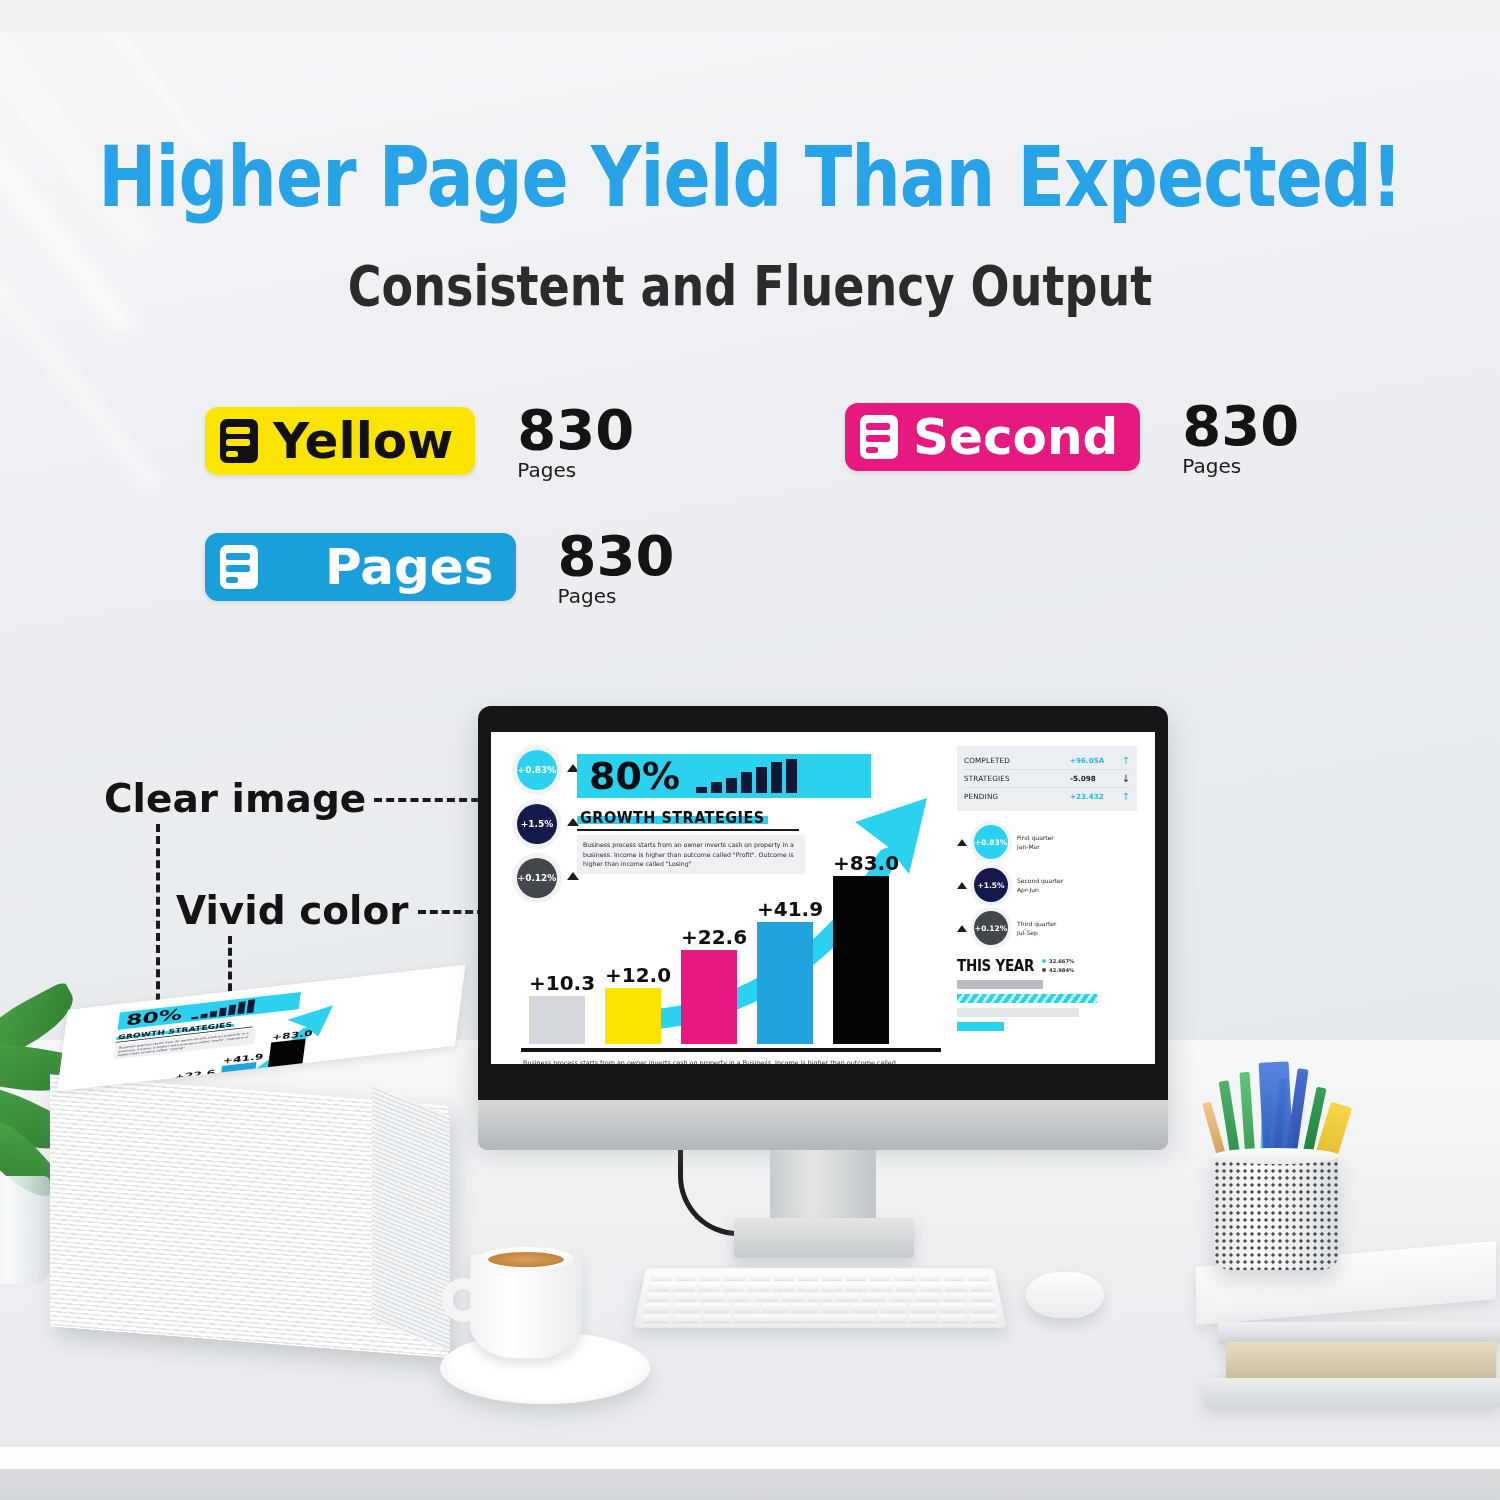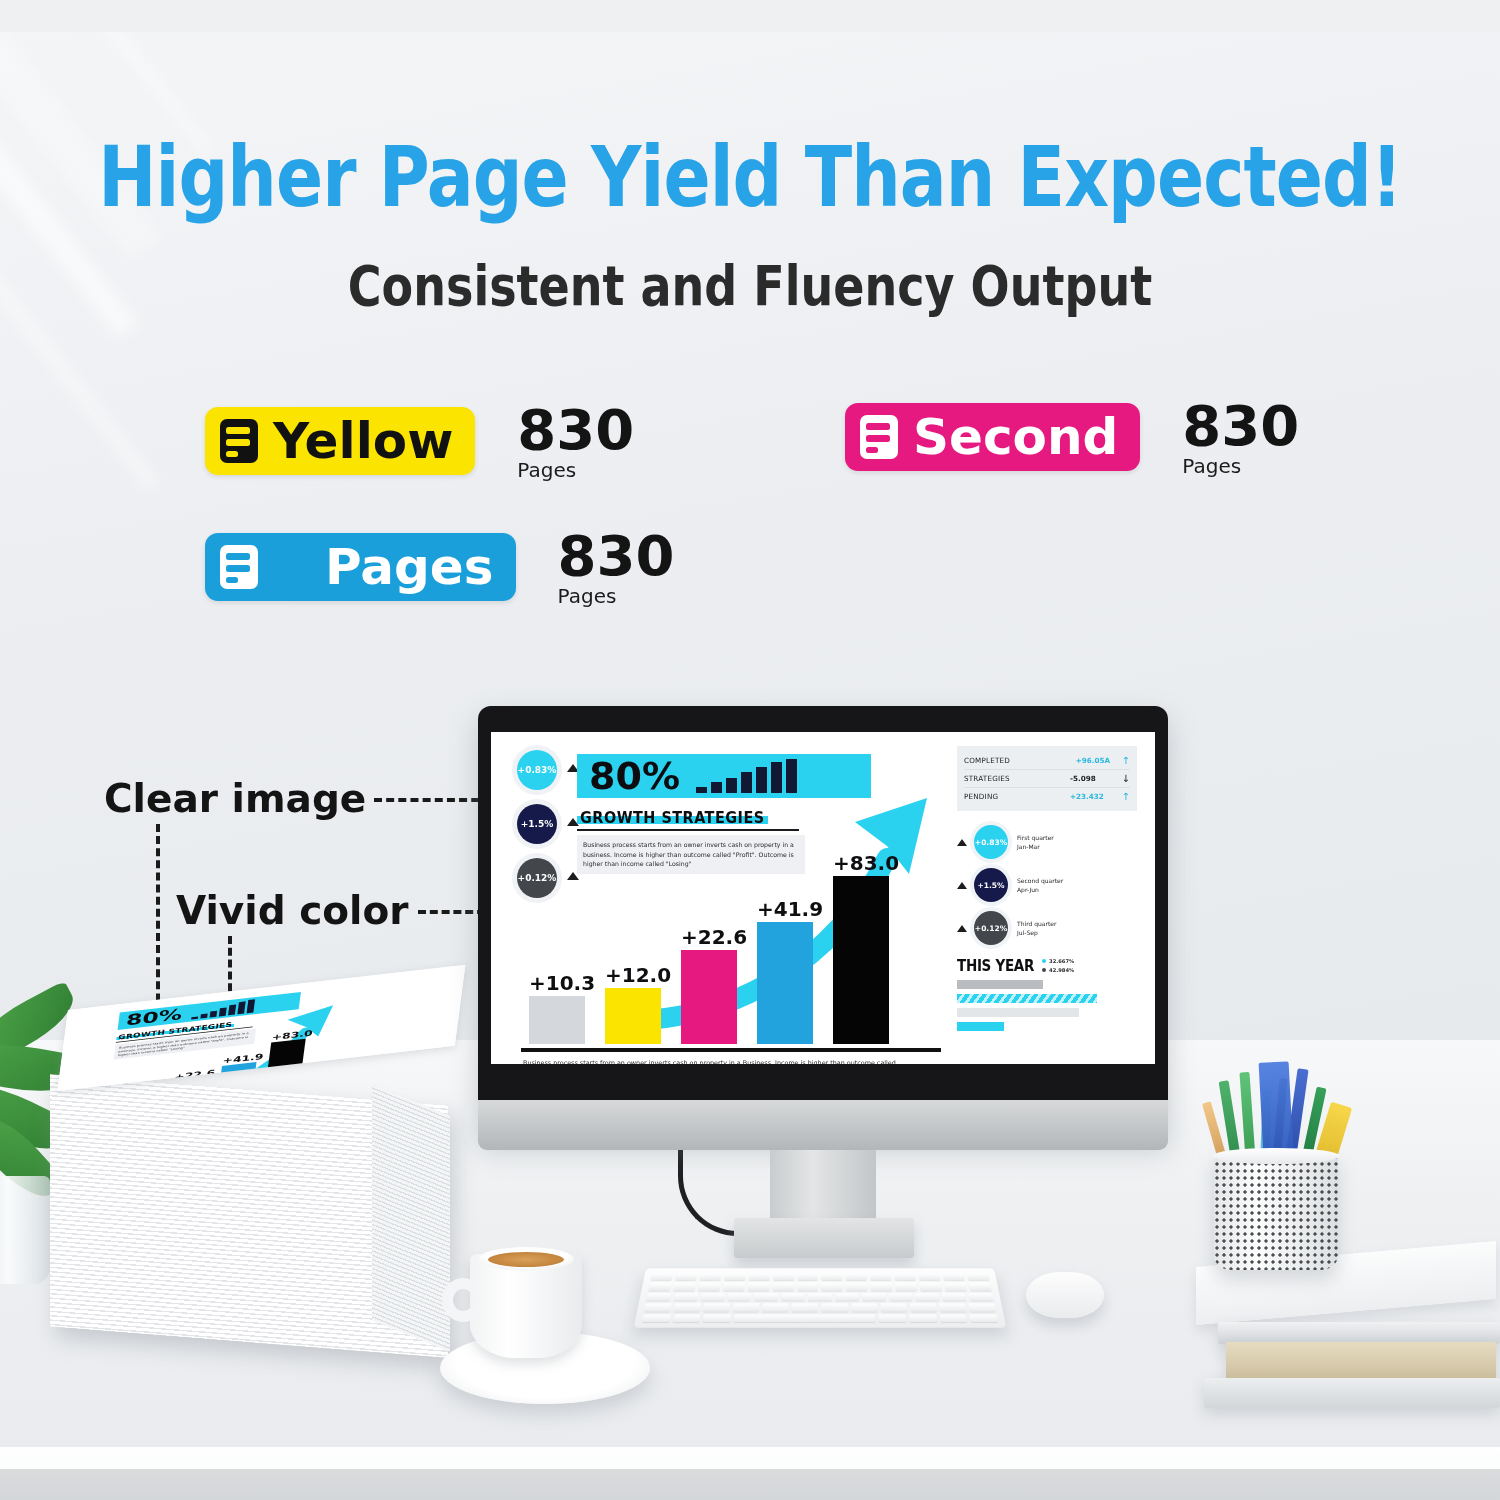--- a/index.html
+++ b/index.html
@@ -508,21 +508,21 @@
             <div class="bar-rect" style="height:168px; background:#050505;"></div>
           </div>
         </div>
         <div class="baseline"></div>
         <div class="ig-caption">Business process starts from an owner inverts cash on property in a Business. Income is higher than outcome called "Profit".Outcome is higher than income called "Losing"</div>
 
         <div class="rp">
           <div class="stat-box">
             <div class="stat-row">
               <span class="stat-lbl">COMPLETED</span>
-              <span class="stat-val" style="color:#2ab8e0;text-align:center;">+96.05A</span>
+              <span class="stat-val" style="color:#2ab8e0;">+96.05A</span>
               <span class="stat-arr" style="color:#2ab8e0;">↑</span>
             </div>
             <div class="stat-row">
               <span class="stat-lbl">STRATEGIES</span>
               <span class="stat-val" style="color:#1c1c20;">-5.098</span>
               <span class="stat-arr" style="color:#1c1c20;">↓</span>
             </div>
             <div class="stat-row">
               <span class="stat-lbl">PENDING</span>
               <span class="stat-val" style="color:#2ab8e0;">+23.432</span>

